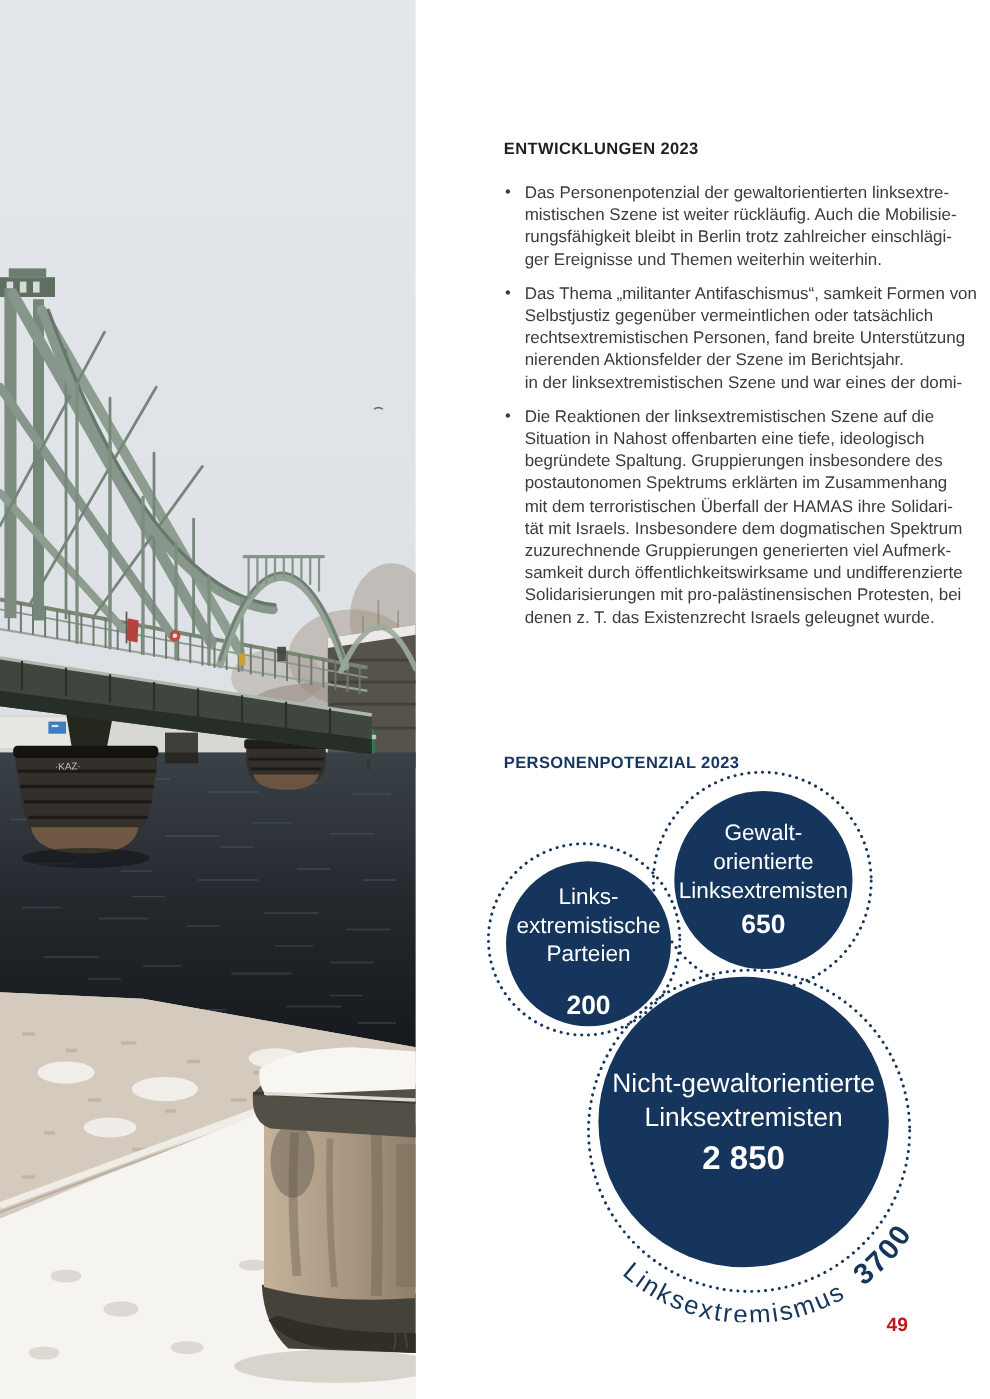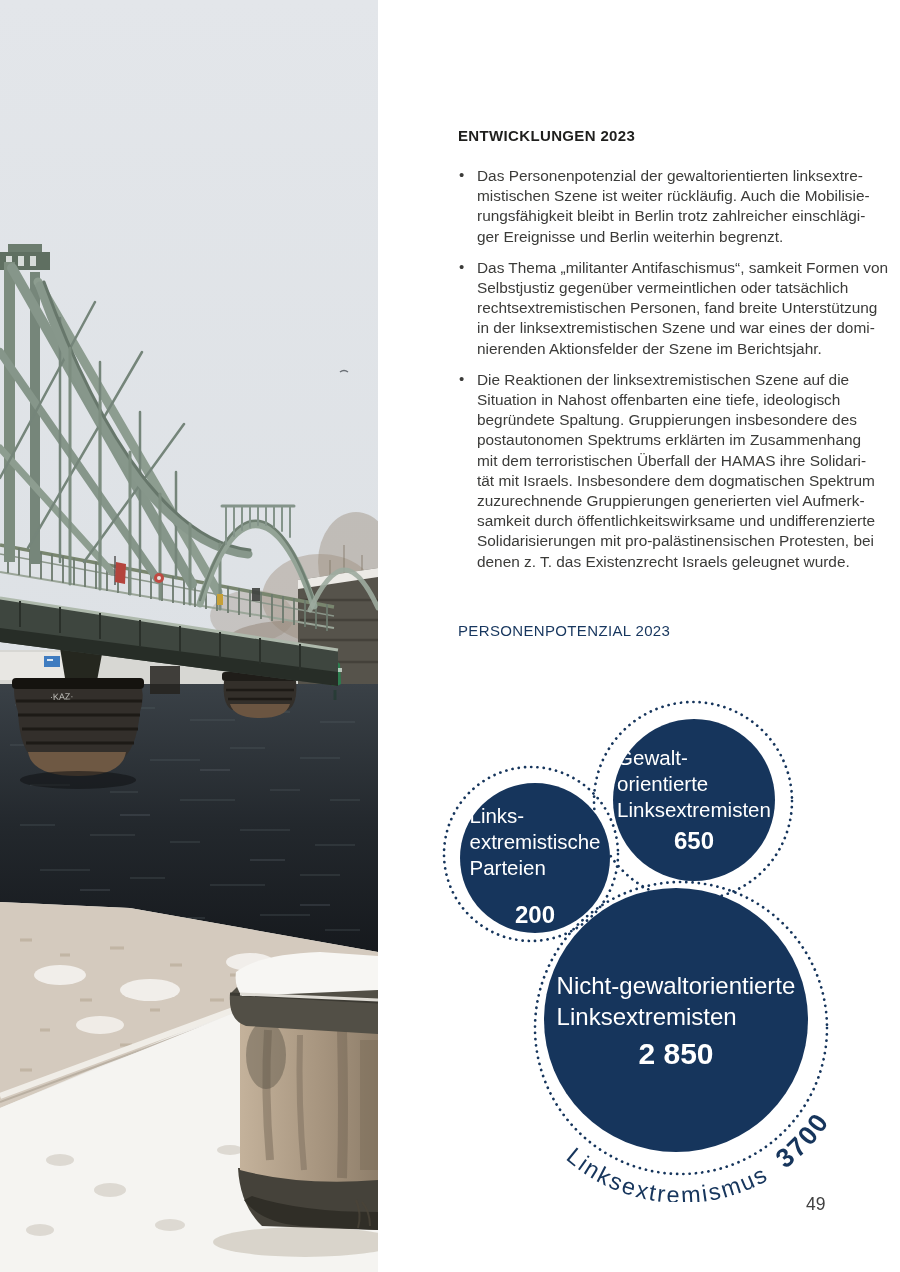--- a/index.html
+++ b/index.html
@@ -1,35 +1,35 @@
 <!DOCTYPE html>
 <html><head>
 <meta charset="utf-8">
 <style>
   html,body{margin:0;padding:0;}
   body{width:900px;height:1272px;position:relative;background:#ffffff;overflow:hidden;
        font-family:"Liberation Sans",sans-serif;}
   .photo{position:absolute;left:0;top:0;width:378px;height:1272px;}
   .h-dark{position:absolute;left:458px;top:127px;margin:0;font-size:15px;font-weight:bold;
           color:#1f1f1d;letter-spacing:.35px;white-space:nowrap;}
-  .h-navy{position:absolute;left:458px;top:622px;margin:0;font-size:15px;font-weight:normal;
+  .h-navy{position:absolute;left:458px;top:685px;margin:0;font-size:15px;font-weight:bold;
           color:#17365e;letter-spacing:.35px;white-space:nowrap;}
   .bullets{position:absolute;left:458px;top:166px;width:420px;margin:0;padding:0;list-style:none;}
   .bullets li{position:relative;padding-left:19px;margin:0 0 11px 0;font-size:15.4px;
               line-height:20.2px;color:#3b3b39;}
   .bullets .bdot{position:absolute;left:1px;top:-1px;font-size:15px;color:#3b3b39;}
   .lines div{white-space:nowrap;}
   .chart-svg{position:absolute;left:440px;top:690px;width:460px;height:512px;}
   .bubble-label{position:absolute;display:flex;flex-direction:column;align-items:center;
-                justify-content:flex-start;color:#ffffff;pointer-events:none;}
+                justify-content:flex-start;color:#ffffff;text-align:center;pointer-events:none;}
   .bubble-label .lines div{line-height:26px;font-size:20.5px;}
   .bubble-label .num{font-weight:bold;font-size:24px;line-height:32px;margin-top:2px;}
   .bubble-label.big .lines div{line-height:31px;font-size:24px;}
   .bubble-label.big .num{font-size:30px;line-height:38px;margin-top:3px;}
-  .pagenum{position:absolute;left:806px;top:1194px;font-size:17.5px;font-weight:normal;color:#404040;}
+  .pagenum{position:absolute;left:806px;top:1194px;font-size:17.5px;font-weight:bold;color:#b91c1c;}
 </style>
 </head>
 <body>
 
 <div class="photo">
 <svg viewBox="0 0 378 1272" width="378" height="1272">
   <defs>
     <linearGradient id="gsky" x1="0" y1="0" x2="0" y2="1">
       <stop offset="0" stop-color="#e3e6ea"></stop>
           <stop offset="1" stop-color="#dde1e5"></stop>
@@ -184,31 +184,31 @@
 
 <h1 class="h-dark">ENTWICKLUNGEN 2023</h1>
 
 <ul class="bullets">
   <li>
     <span class="bdot">•</span>
     <div class="lines">
         <div>Das Personenpotenzial der gewaltorientierten linksextre-</div>
         <div>mistischen Szene ist weiter rückläufig. Auch die Mobilisie-</div>
         <div>rungsfähigkeit bleibt in Berlin trotz zahlreicher einschlägi-</div>
-        <div>ger Ereignisse und Berlin weiterhin begrenzt.</div>
+        <div>ger Ereignisse und Themen weiterhin weiterhin.</div>
       </div>
   </li>
   <li>
     <span class="bdot">•</span>
     <div class="lines">
         <div>Das Thema „militanter Antifaschismus“, samkeit Formen von</div>
         <div>Selbstjustiz gegenüber vermeintlichen oder tatsächlich</div>
         <div>rechtsextremistischen Personen, fand breite Unterstützung</div>
+        <div>nierenden Aktionsfelder der Szene im Berichtsjahr.</div>
         <div>in der linksextremistischen Szene und war eines der domi-</div>
-        <div>nierenden Aktionsfelder der Szene im Berichtsjahr.</div>
       </div>
   </li>
   <li>
     <span class="bdot">•</span>
     <div class="lines">
         <div>Die Reaktionen der linksextremistischen Szene auf die</div>
         <div>Situation in Nahost offenbarten eine tiefe, ideologisch</div>
         <div>begründete Spaltung. Gruppierungen insbesondere des</div>
         <div>postautonomen Spektrums erklärten im Zusammenhang</div>
         <div>mit dem terroristischen Überfall der HAMAS ihre Solidari-</div>

